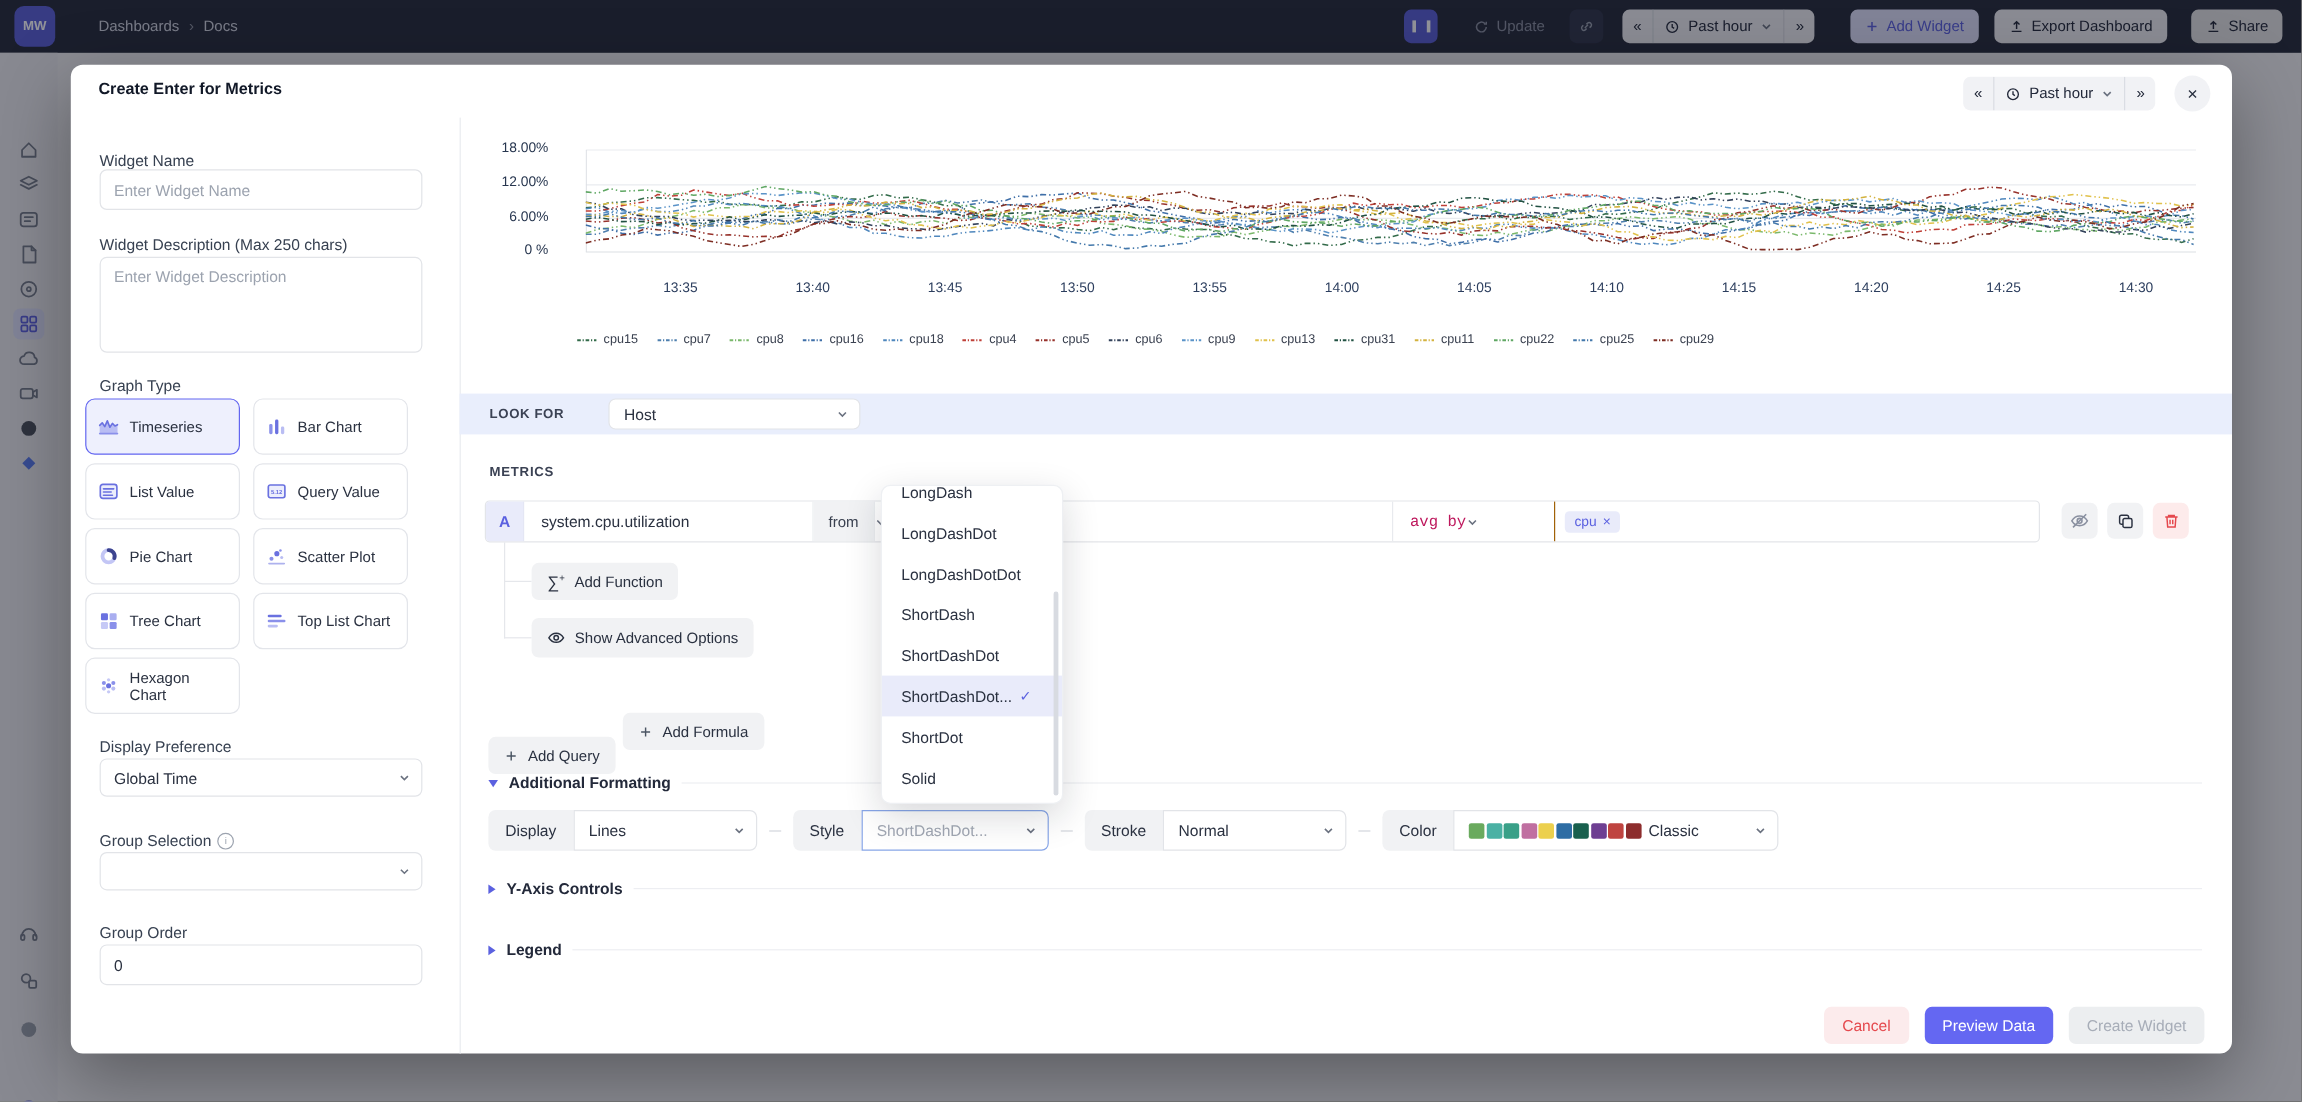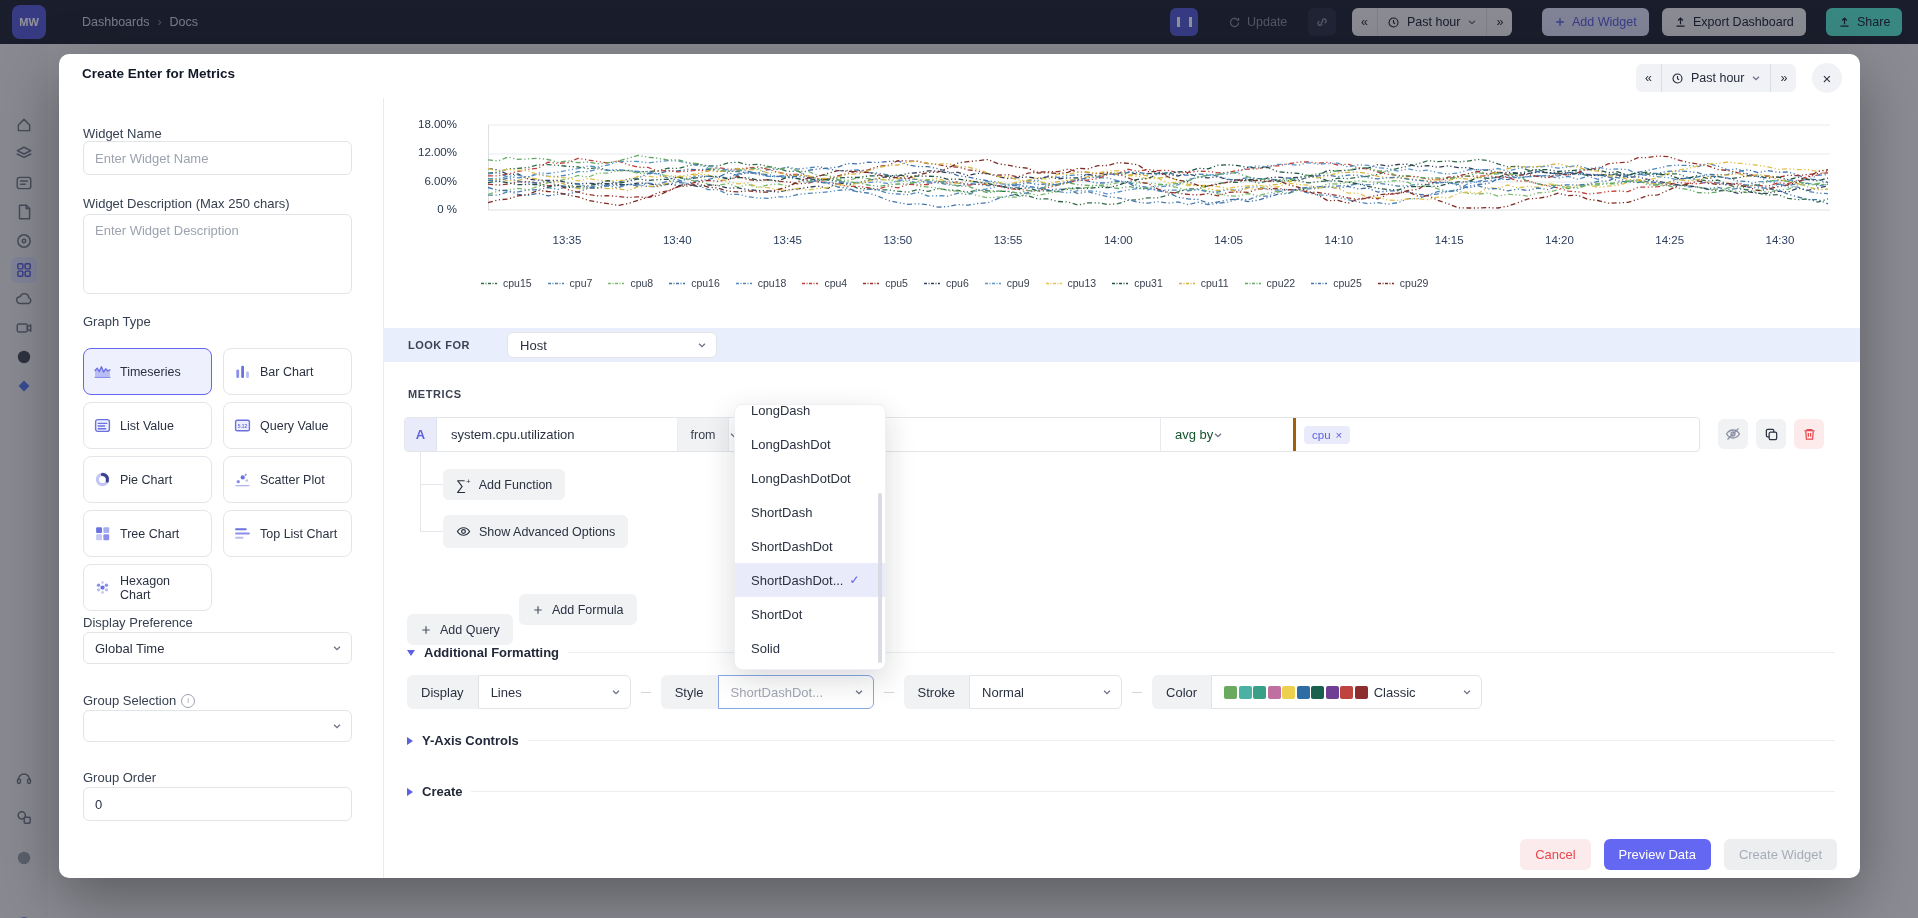--- a/index.html
+++ b/index.html
@@ -23,21 +23,21 @@
   .link-btn{left:1308px;width:28px;padding:0;justify-content:center;color:#9aa0ae;background:#30364a;}
   .time-group{display:flex;align-items:stretch;height:28px;background:#f0f1f4;border-radius:6px;overflow:hidden;}
   .time-group .seg{display:flex;align-items:center;justify-content:center;padding:0 9px;gap:7px;
                    font-size:12.5px;color:#23293a;}
   .time-group .divider{width:1px;background:#dadde3;}
   .tg-prev{font-size:14px;color:#2a3140;}
   .tg-next{font-size:14px;color:#b9bec9;}
   .tb-time{left:1352px;padding:0;background:transparent;}
   .addwidget-btn{left:1542px;background:#e0e2fb;color:#5b61e0;}
   .export-btn{left:1662px;background:#f0f1f4;color:#23293a;}
-  .share-btn{left:1826px;background:#5eead4;color:#23293a;}
+  .share-btn{left:1826px;background:#e5e5e5;color:#23293a;}
 
   
   .rail{position:absolute;left:0;top:44px;bottom:0;width:48px;background:#ededf0;}
   .rail-item{position:absolute;left:11px;width:26px;height:26px;border-radius:6px;color:#767d8a;
              display:flex;align-items:center;justify-content:center;}
   .rail-item.active{background:#dfe2fb;color:#5b61e0;}
 
   
   .overlay{position:absolute;inset:0;background:rgba(13,16,28,0.45);z-index:5;}
   .modal{position:absolute;left:59px;top:54px;width:1801px;height:824px;background:#fff;border-radius:10px;
@@ -52,22 +52,22 @@
 
   
   .fld-label{position:absolute;font-size:13px;color:#374151;display:flex;align-items:center;gap:5px;}
   .txt-input, .textarea, .sel-box{box-sizing:border-box;border:1px solid #e2e4e8;border-radius:6px;background:#fff;
                 font-size:13px;color:#2a3140;font-family:"Liberation Sans",sans-serif;}
   .txt-input{position:absolute;left:24px;width:269px;height:31px;padding:16px 11px;outline:none;}
   .txt-input::placeholder,.textarea::placeholder{color:#9ca3af;}
   .textarea{position:absolute;left:24px;width:269px;height:80px;padding:8px 11px;resize:none;outline:none;}
   .sel-box{position:absolute;left:24px;width:269px;height:32px;display:flex;align-items:center;padding:0 11px;}
   .sel-box .chev, .sel .chev{position:absolute;right:9px;top:50%;transform:translateY(-50%);color:#6b7280;}
-  .gt-grid{position:absolute;left:24px;top:278px;width:269px;display:grid;
-           grid-template-columns:129px 129px;column-gap:11px;row-gap:7px;margin-top:16px;}
+  .gt-grid{position:absolute;left:12px;top:278px;width:269px;display:grid;
+           grid-template-columns:129px 129px;column-gap:11px;row-gap:7px;}
   .gt-cell{height:47px;border:1px solid #e3e5ea;border-radius:8px;display:flex;align-items:center;gap:9px;
            padding:0 10px;box-sizing:border-box;font-size:12.5px;color:#2a3140;background:#fff;}
   .gt-cell.selected{border:1.5px solid #6366f1;background:#eef0fd;}
   .info-icon{width:12px;height:12px;border:1px solid #9ca3af;border-radius:50%;color:#9ca3af;font-size:8px;
              display:inline-flex;align-items:center;justify-content:center;}
 
   
   .ytick{position:absolute;width:62px;left:336px;text-align:right;font-size:11.5px;color:#27364f;}
   .xticks{position:absolute;left:429px;top:180px;width:1342px;height:14px;}
   .xtick{position:absolute;transform:translateX(-50%);font-size:11.5px;color:#2c3e5e;}
@@ -87,21 +87,21 @@
   
   .metrics-h{position:absolute;left:349px;top:334px;font-size:11px;font-weight:bold;color:#3b4254;letter-spacing:.6px;}
   .query-row{position:absolute;left:345px;top:363px;width:1296px;height:35px;border:1px solid #e3e5e9;
              border-radius:4px;display:flex;box-sizing:border-box;background:#fff;}
   .q-seg{display:flex;align-items:center;box-sizing:border-box;height:100%;}
   .q-badge{width:32px;justify-content:center;background:#e9ebfa;color:#5b61e0;font-size:13px;font-weight:bold;
            border-right:1px solid #dfe2f0;border-radius:3px 0 0 3px;}
   .q-metric{width:241px;padding-left:14px;font-size:13px;color:#2a3140;border-right:1px solid #eceef1;}
   .q-from{width:50px;justify-content:center;background:#f1f2f4;font-size:12.5px;color:#3a4150;}
   .q-host{width:433px;border-right:1px solid #e8eaee;border-left:1px solid #e8eaee;position:relative;}
-  .q-agg{width:135px;padding-left:14px;font-size:13px;color:#14532d;border-right:3px solid #a16207;position:relative;}
+  .q-agg{width:135px;padding-left:14px;font-size:13px;color:#be185d;border-right:1px solid #a16207;position:relative;font-family:Liberation Mono, monospace;}
   .q-tags{flex:1;padding-left:8px;}
   .tag-pill{display:inline-flex;align-items:center;gap:5px;background:#e9ebfa;color:#5b61e0;font-size:11.5px;
             border-radius:4px;padding:3px 8px;}
   .icon-btn{position:absolute;width:30px;height:30px;border-radius:6px;display:flex;align-items:center;
             justify-content:center;background:#f1f2f4;color:#8a90a0;top:365px;}
   .icon-copy{color:#2a3140;}
   .icon-trash{background:#fdebeb;color:#e5484d;}
 
   .t-vline{position:absolute;left:361px;top:398px;width:1px;height:80px;background:#e5e7eb;}
   .t-stub{position:absolute;left:361px;width:23px;height:1px;background:#e5e7eb;}
@@ -751,21 +751,21 @@
       </div>
     </div>
 
     <div class="af-row" style="top:679px;">
       <span class="tri-right"></span>
       <span class="af-label">Y-Axis Controls</span>
       <span class="h-line"></span>
     </div>
     <div class="af-row" style="top:730px;">
       <span class="tri-right"></span>
-      <span class="af-label">Create</span>
+      <span class="af-label">Legend</span>
       <span class="h-line"></span>
     </div>
 
     <div class="dropdown">
       <ul id="style-options">
           <li>
             <span>LongDash</span>
           </li>
           <li>
             <span>LongDashDot</span>

